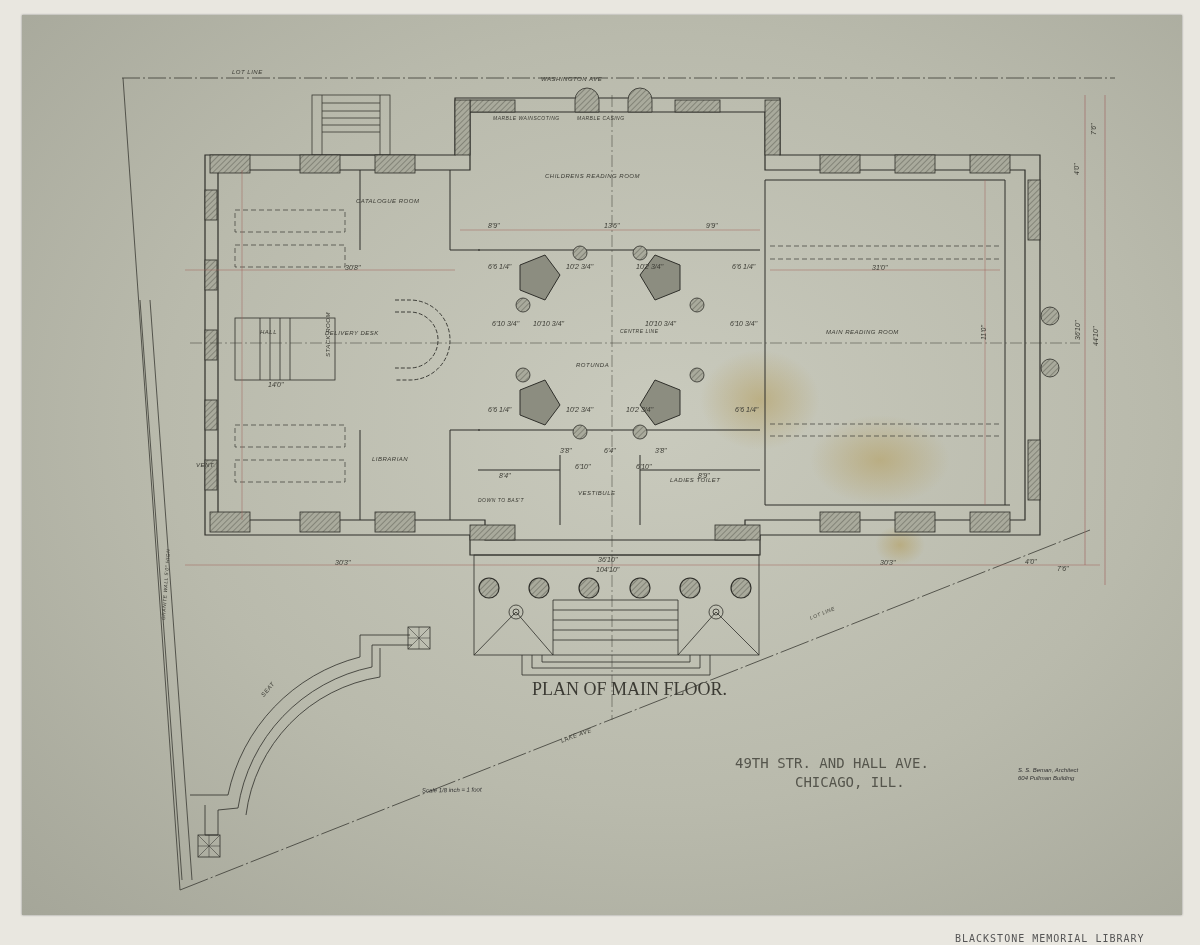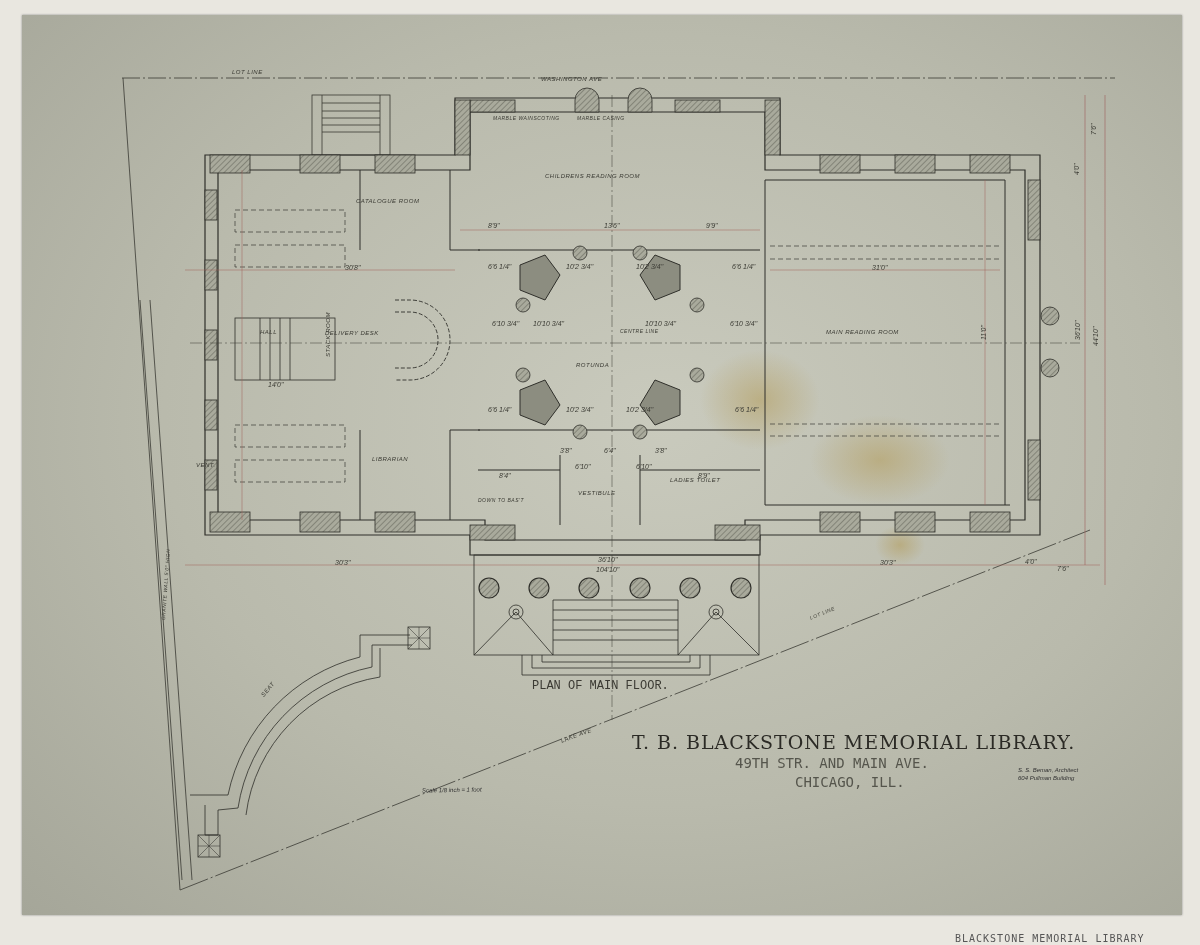--- a/index.html
+++ b/index.html
@@ -5,21 +5,21 @@
   html,body{margin:0;padding:0;}
   body{width:1200px;height:945px;background:#e9e7e0;position:relative;overflow:hidden;font-family:"Liberation Sans",sans-serif;}
   .sheet{position:absolute;left:22px;top:15px;width:1160px;height:900px;
     background:radial-gradient(ellipse at 55% 45%, #c9cabd 0%, #b9baac 55%, #a5a699 100%);
     box-shadow:0 0 2px #888;}
   .sheet svg{position:absolute;left:0;top:0;}
   .lbl{position:absolute;white-space:nowrap;color:#2a2a26;}
   .title{left:632px;top:731px;font-family:"DejaVu Serif",serif;font-size:19px;letter-spacing:1px;color:#2b2a25;}
   .sub1{left:735px;top:755px;font-family:"DejaVu Sans Mono",monospace;font-size:14px;color:#55554c;}
   .sub2{left:795px;top:774px;font-family:"DejaVu Sans Mono",monospace;font-size:14px;color:#55554c;}
-  .plan-title{left:532px;top:679px;font-family:Liberation Mono, monospace;font-size:12px;color:#3b3a33;}
+  .plan-title{left:532px;top:679px;font-family:Liberation Serif, serif;font-size:18px;color:#3b3a33;}
   .arch{left:1018px;top:766px;font-size:6px;font-style:italic;color:#333;line-height:8px;}
   .scale{left:422px;top:787px;font-size:6px;font-style:italic;color:#333;transform:rotate(-1deg);}
   .catalog{position:absolute;left:955px;top:933px;font-family:"DejaVu Sans Mono",monospace;font-size:10px;color:#555;letter-spacing:1px;}
   .room{font-size:6px;font-style:italic;letter-spacing:0.5px;color:#3a3a33;}
   .dim{font-size:7px;font-style:italic;color:#3a3a33;}
 </style>
 </head>
 <body>
 
 <div class="sheet">
@@ -271,22 +271,21 @@
 <div class="lbl dim" style="left: 676px; top: 457px;">8'9"</div>
 <div class="lbl dim" style="left: 1052px; top: 325px; transform: rotate(-90deg); transform-origin: left top;">36'10"</div>
 <div class="lbl dim" style="left: 1070px; top: 331px; transform: rotate(-90deg); transform-origin: left top;">44'10"</div>
 <div class="lbl dim" style="left: 1068px; top: 120px; transform: rotate(-90deg); transform-origin: left top;">7'6"</div>
 <div class="lbl dim" style="left: 1051px; top: 160px; transform: rotate(-90deg); transform-origin: left top;">4'0"</div>
 <div class="lbl dim" style="left: 1003px; top: 543px;">4'0"</div>
 <div class="lbl dim" style="left: 1035px; top: 550px;">7'6"</div>
 <div class="lbl dim" style="left: 958px; top: 325px; transform: rotate(-90deg); transform-origin: left top;">11'0"</div>
 
 <div class="lbl plan-title" style="left: 510px; top: 664px;">PLAN OF MAIN FLOOR.</div>
-<div class="lbl title" style="left: 610px; top: 716px;">T. B. BLACKSTONE MEMORIAL LIBRARY.</div>
-<div class="lbl sub1" style="left: 713px; top: 740px;">49TH STR. AND MAIN AVE.</div>
+<div class="lbl sub1" style="left: 713px; top: 740px;">49TH STR. AND HALL AVE.</div>
 <div class="lbl sub2" style="left: 773px; top: 759px;">CHICAGO, ILL.</div>
 <div class="lbl arch" style="left: 996px; top: 751px;">
   <div>S. S. Beman, Architect</div>
   <div>604 Pullman Building</div>
 </div>
 <div class="lbl scale" style="left: 400px; top: 772px;">Scale 1/8 inch = 1 foot</div>
 </div>
 
 <div class="catalog">BLACKSTONE MEMORIAL LIBRARY</div>
 

